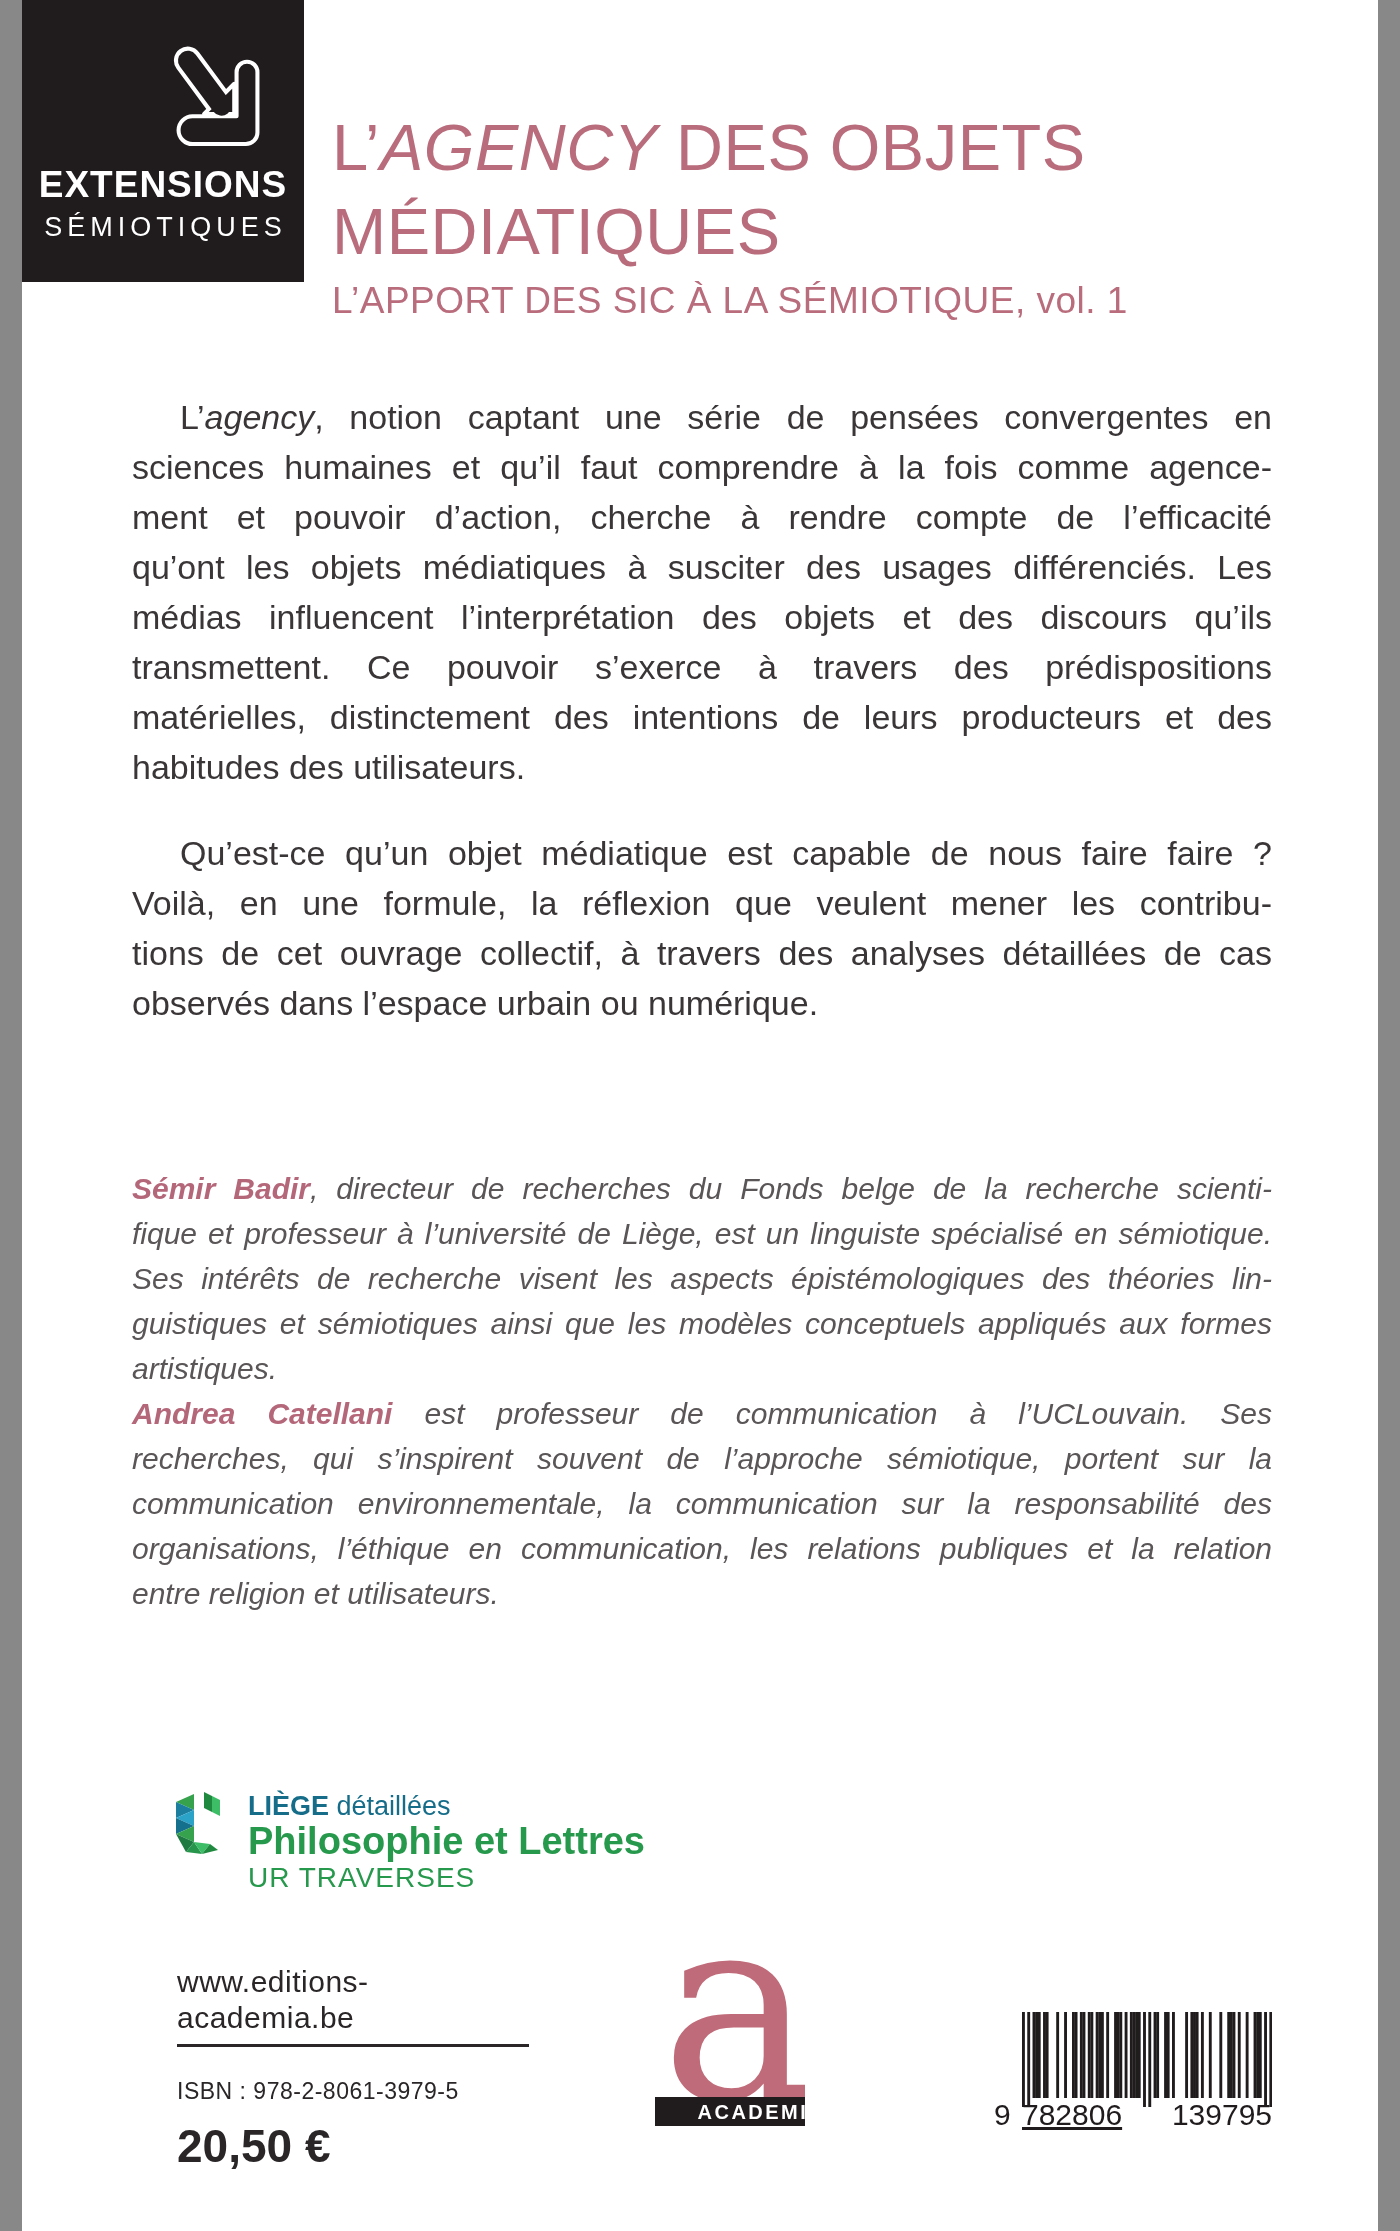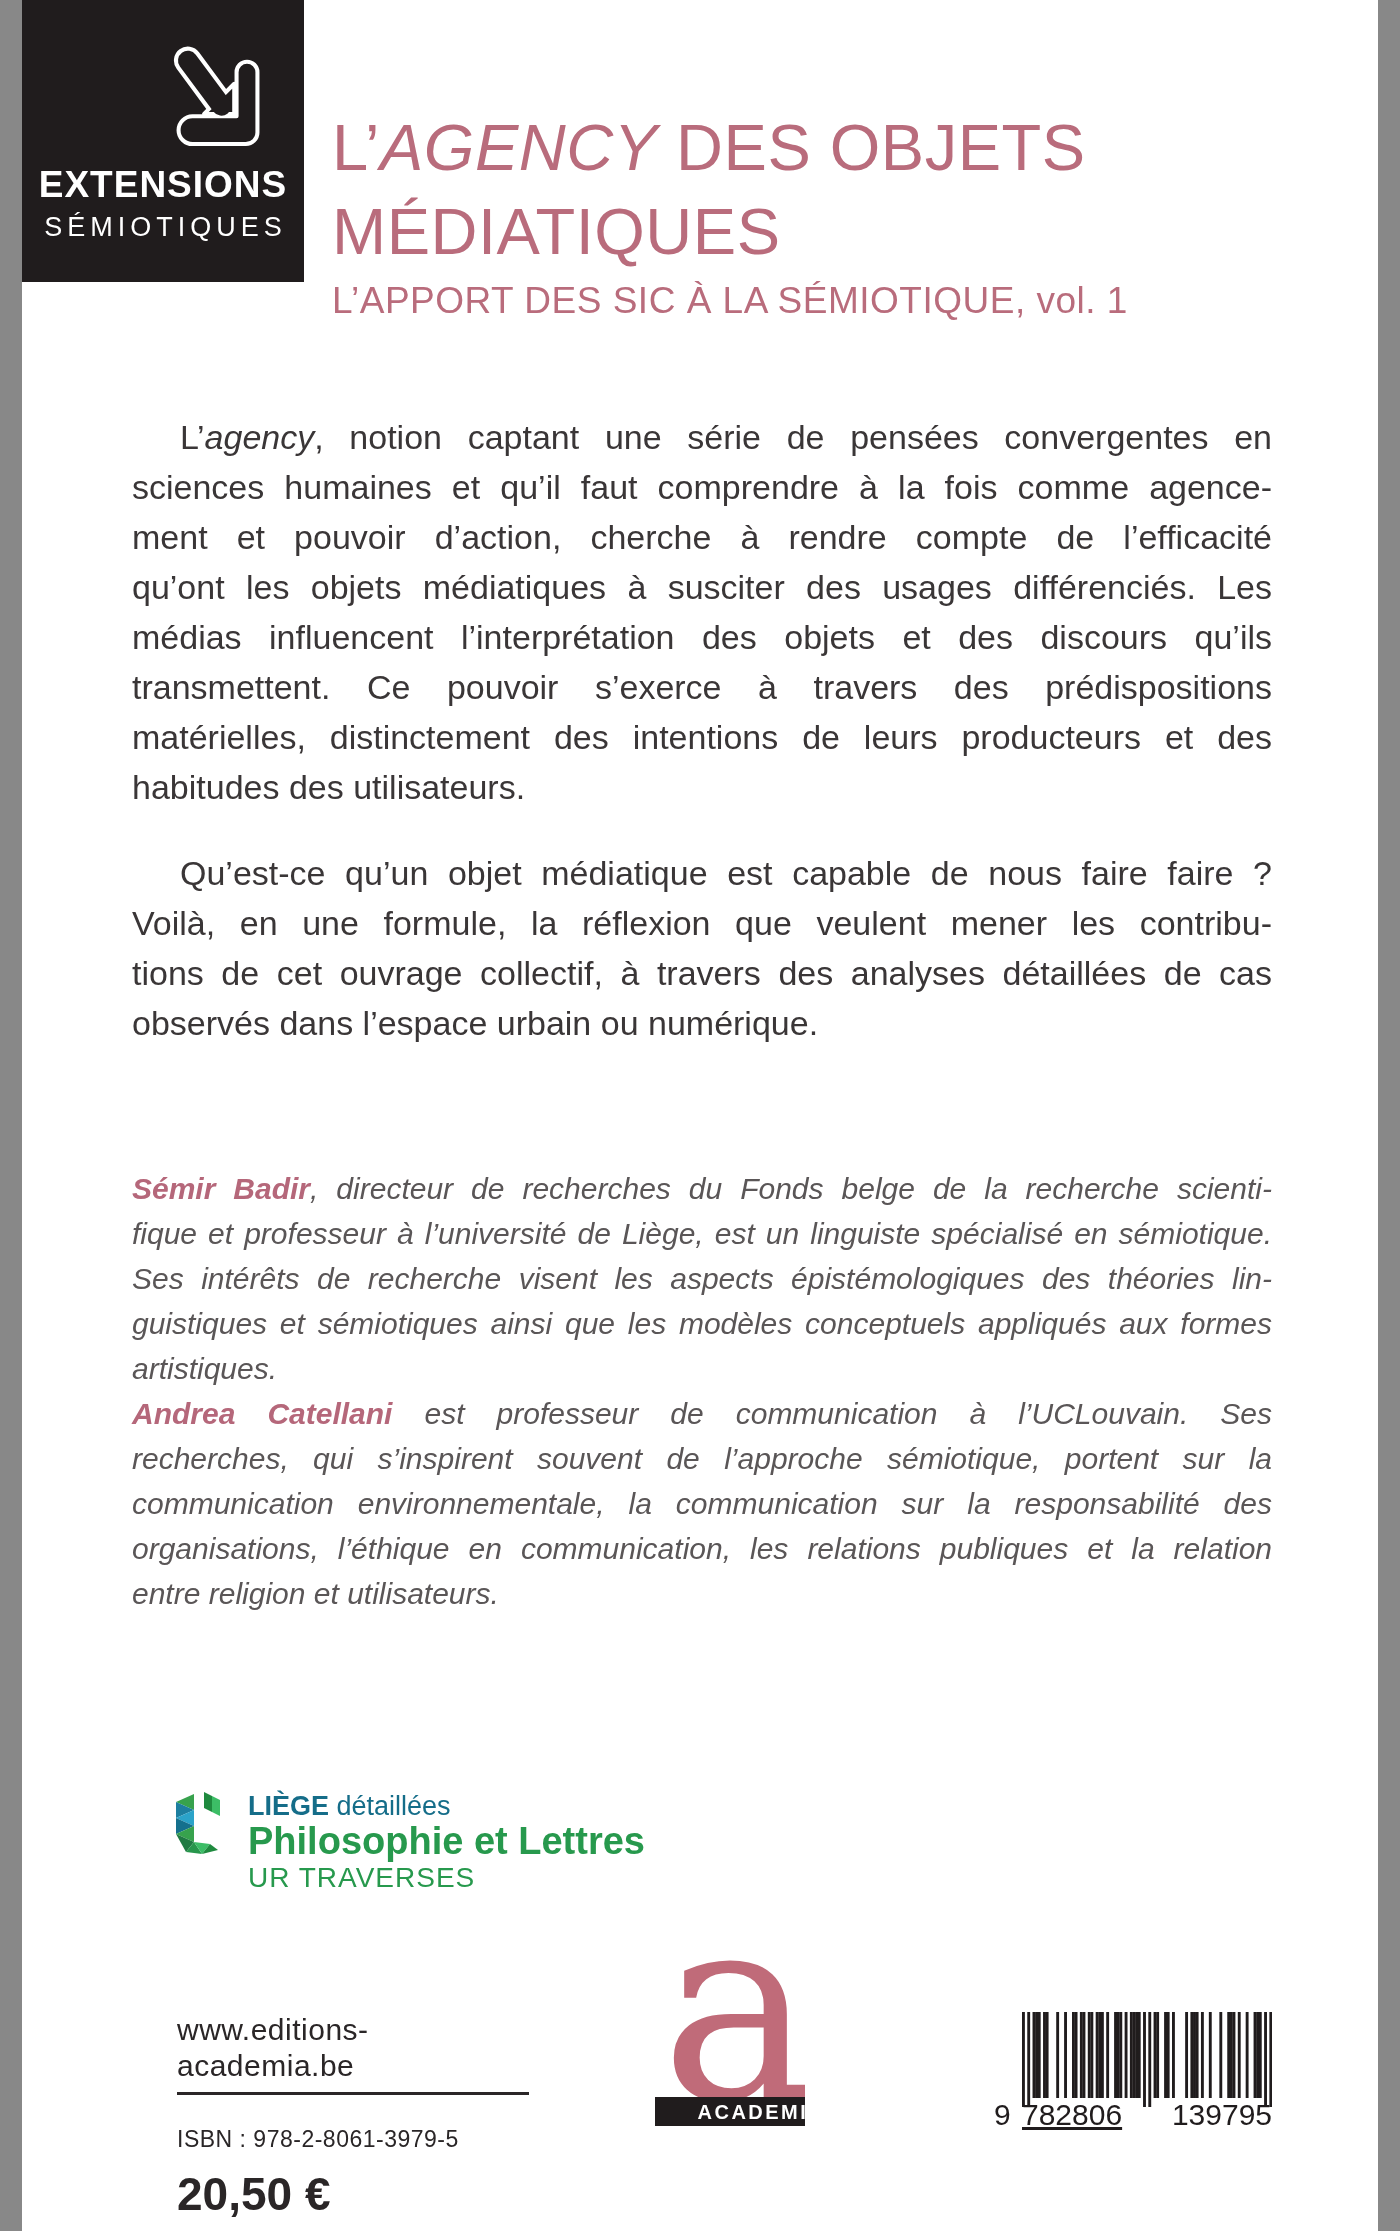--- a/index.html
+++ b/index.html
@@ -14,21 +14,21 @@
   .brand-sub { position:absolute; left:0; top:212px; width:100%; text-align:center;
     color:#ffffff; font-weight:normal; font-size:27px; letter-spacing:5px; text-indent:5px; }
 
   
   .title-block { position:absolute; left:310px; top:106px; color:#b96c7c; }
   .title-line { font-size:65px; line-height:84px; font-weight:400; letter-spacing:0.5px; }
   .title-line em { font-style:italic; }
   .subtitle { margin-top:4px; font-size:37px; line-height:46px; font-weight:400; letter-spacing:0.5px; }
 
   
-  .synopsis { position:absolute; left:110px; top:412px; width:1140px; color:#3a3637; }
+  .synopsis { position:absolute; left:110px; top:392px; width:1140px; color:#3a3637; }
   .synopsis .para { display:block; }
   .synopsis .para + .para { margin-top:36px; }
   .synopsis .line { font-size:34px; line-height:50px; text-align:justify; text-align-last:justify; }
   .synopsis .line.last { text-align-last:left; }
   .para.indent-first .line:first-child { text-indent:48px; }
 
   
   .bios { position:absolute; left:110px; top:1166px; width:1140px; color:#5a5657; font-style:italic; }
   .bios .line { font-size:30px; line-height:45px; text-align:justify; text-align-last:justify; }
   .bios .line.last { text-align-last:left; }
@@ -36,21 +36,21 @@
 
   
   .uliege { position:absolute; left:152px; top:1792px; display:flex; }
   .uliege-icon { width:58px; height:64px; margin-right:16px; }
   .uliege-line1 { font-size:27px; line-height:29px; color:#156d89; }
   .uliege-line1 .strong { font-weight:bold; }
   .uliege-line2 { font-size:38px; line-height:40px; font-weight:bold; color:#27994d; }
   .uliege-line3 { font-size:28px; line-height:34px; font-weight:normal; color:#27994d; letter-spacing:1px; }
 
   
-  .footer-left { position:absolute; left:155px; top:1964px; width:360px; color:#2a2627;margin-top:48px; }
+  .footer-left { position:absolute; left:155px; top:1964px; width:360px; color:#2a2627; }
   .website { font-size:30px; line-height:36px; letter-spacing:0.5px; }
   .rule { width:352px; border:none; border-top:3px solid #2a2627; margin-top:8px; }
   .isbn { font-size:23px; line-height:36px; margin-top:26px; letter-spacing:0.5px; }
   .price { font-size:46px; line-height:50px; margin-top:12px; font-weight:bold; }
 
   
   .academia { position:absolute; left:633px; top:1958px; width:150px; height:168px; }
   .academia svg { position:absolute; left:0; top:0; width:150px; height:168px; }
   .academia-bar { position:absolute; left:0; bottom:0; width:150px; height:29px; background:#201c1d;
     color:#ffffff; font-size:20px; font-weight:bold; letter-spacing:2.5px; text-indent:2.5px;

